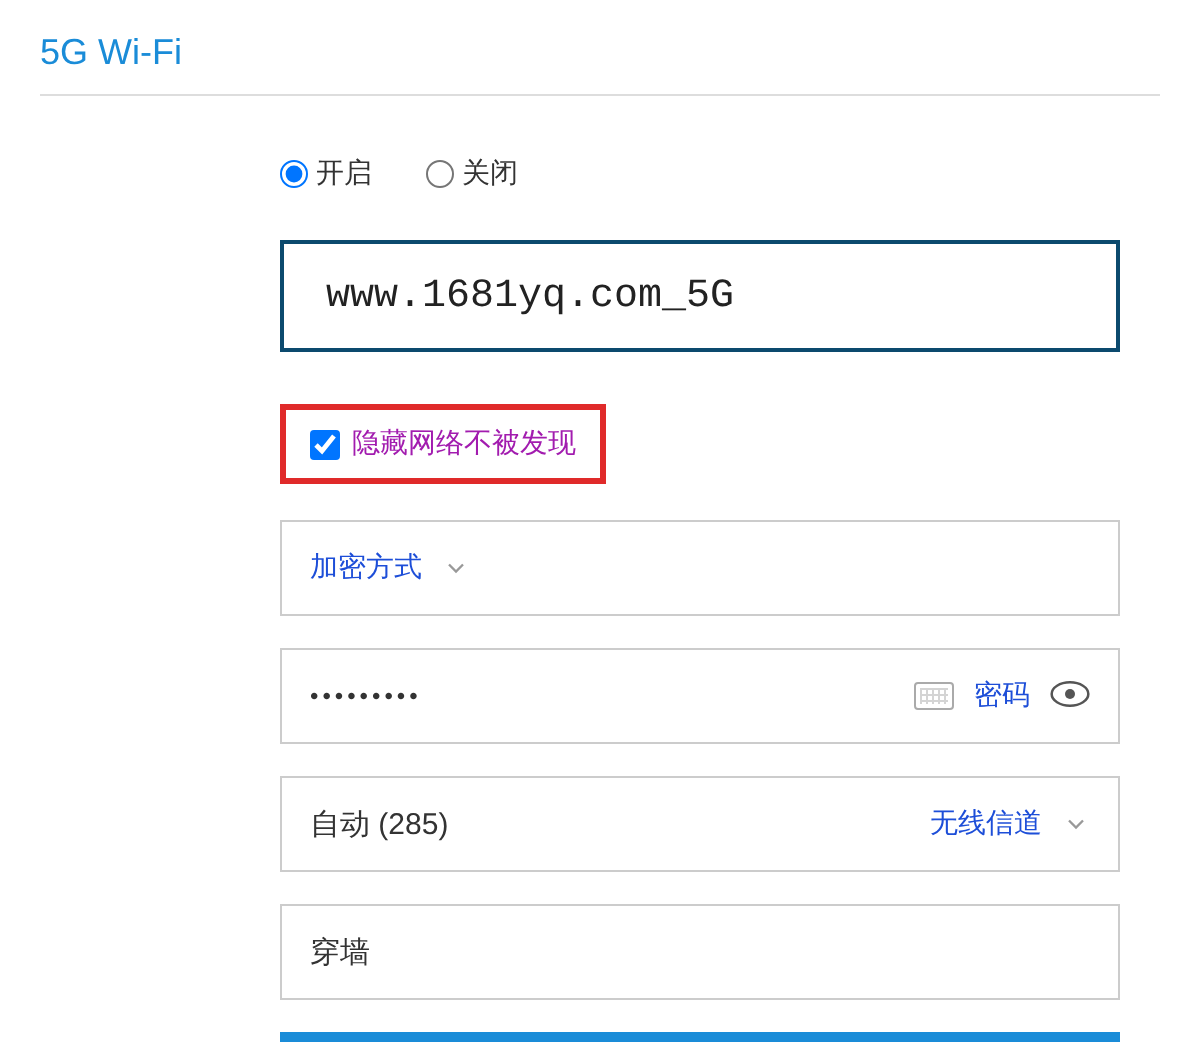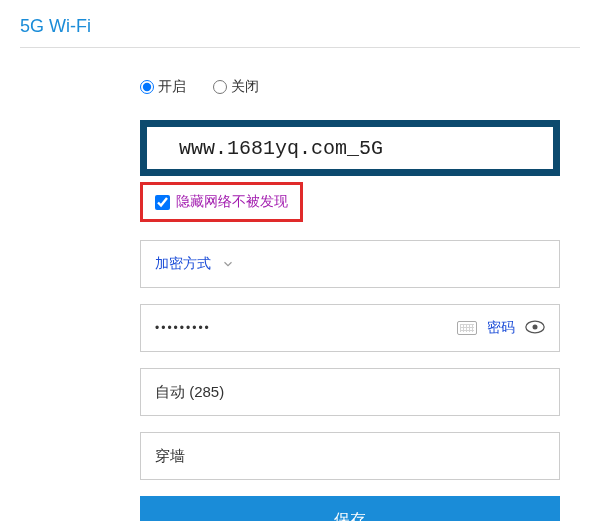--- a/index.html
+++ b/index.html
@@ -5,21 +5,21 @@
     * { box-sizing: border-box; margin: 0; padding: 0; font-family: "Microsoft YaHei", Arial, sans-serif; }
     body { background: #fff; width: 600px; height: 521px; position: relative; }
     .section-title { color: #1a8cd8; font-size: 18px; padding: 16px 20px 10px 20px; font-weight: normal; }
     .divider { border-top: 1px solid #ddd; margin: 0 20px 30px 20px; }
     .form-area { padding: 0 0 0 140px; width: 560px; }
     .row-switch { display: flex; align-items: center; margin-bottom: 24px; }
     .row-switch .label { font-size: 16px; color: #333; width: 220px; }
     .row-switch .radios { display: flex; gap: 27px; align-items: center; font-size: 14px; color: #333; }
     .row-switch .radios label { display: flex; align-items: center; gap: 4px; }
     .row-switch input[type="radio"] { width: 14px; height: 14px; }
-    .ssid-box { border: 7px solid #0c4a6e; height: 56px; display: flex; align-items: center; padding: 0 32px; margin-bottom: 6px; }
+    .ssid-box { border: 2px solid #0c4a6e; height: 56px; display: flex; align-items: center; padding: 0 21px; margin-bottom: 26px; }
     .ssid-box span { font-family: "Courier New", monospace; font-size: 20px; color: #222; }
     .hide-wrap { border: 3px solid #e02a2a; padding: 8px 12px; display: inline-flex; align-items: center; gap: 6px; margin-bottom: 18px; }
     .hide-wrap input[type="checkbox"] { width: 15px; height: 15px; }
     .hide-wrap .txt { font-size: 14px; color: #a21caf; }
     .field { border: 1px solid #ccc; height: 48px; display: flex; align-items: center; padding: 0 14px; margin-bottom: 16px; justify-content: space-between; font-size: 15px; color: #333; background: #fff; }
     .field .value { color: #333; }
     .field .right { display: flex; align-items: center; gap: 10px; color: #1d4ed8; font-size: 14px; }
     .chev { width: 14px; height: 14px; }
     .chev svg { width: 14px; height: 14px; }
     .kbd-icon { width: 20px; height: 14px; border: 1.5px solid #aaa; border-radius: 2px; position: relative; }
@@ -78,20 +78,28 @@
         <svg viewBox="0 0 24 16">
             <ellipse cx="12" cy="8" rx="11" ry="7" fill="none" stroke="#555" stroke-width="1.5"></ellipse>
             <circle cx="12" cy="8" r="3" fill="#555"></circle>
           </svg>
       </span>
     </div>
   </div>
 
   <div class="field">
     <div class="value">自动 (285)</div>
+    <div class="right">
+      <span>无线信道</span>
+      <span class="chev">
+        <svg viewBox="0 0 24 24">
+            <path d="M6 9l6 6 6-6" fill="none" stroke="#999" stroke-width="2"></path>
+          </svg>
+      </span>
+    </div>
   </div>
 
   <div class="field">
     <div class="value">穿墙</div>
   </div>
 
   <button class="btn-save">保存</button>
 
 </div>
 

